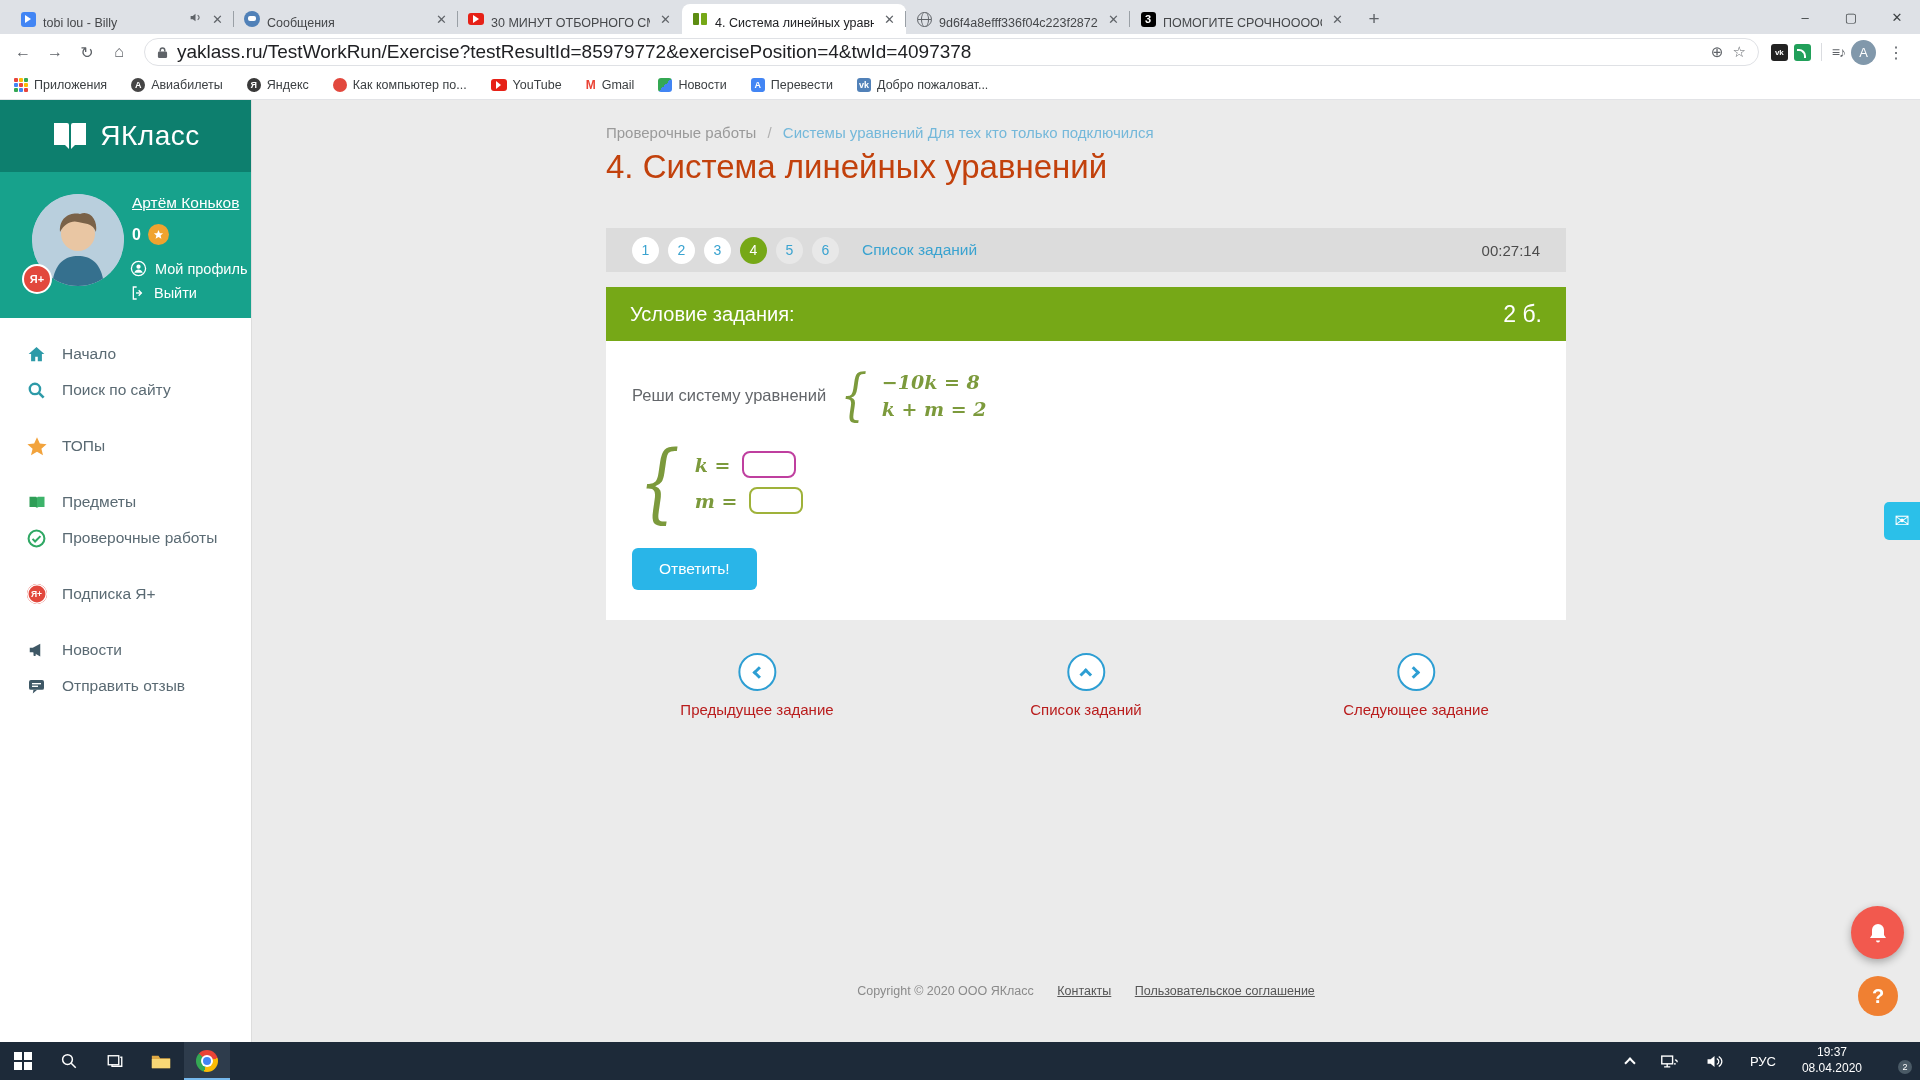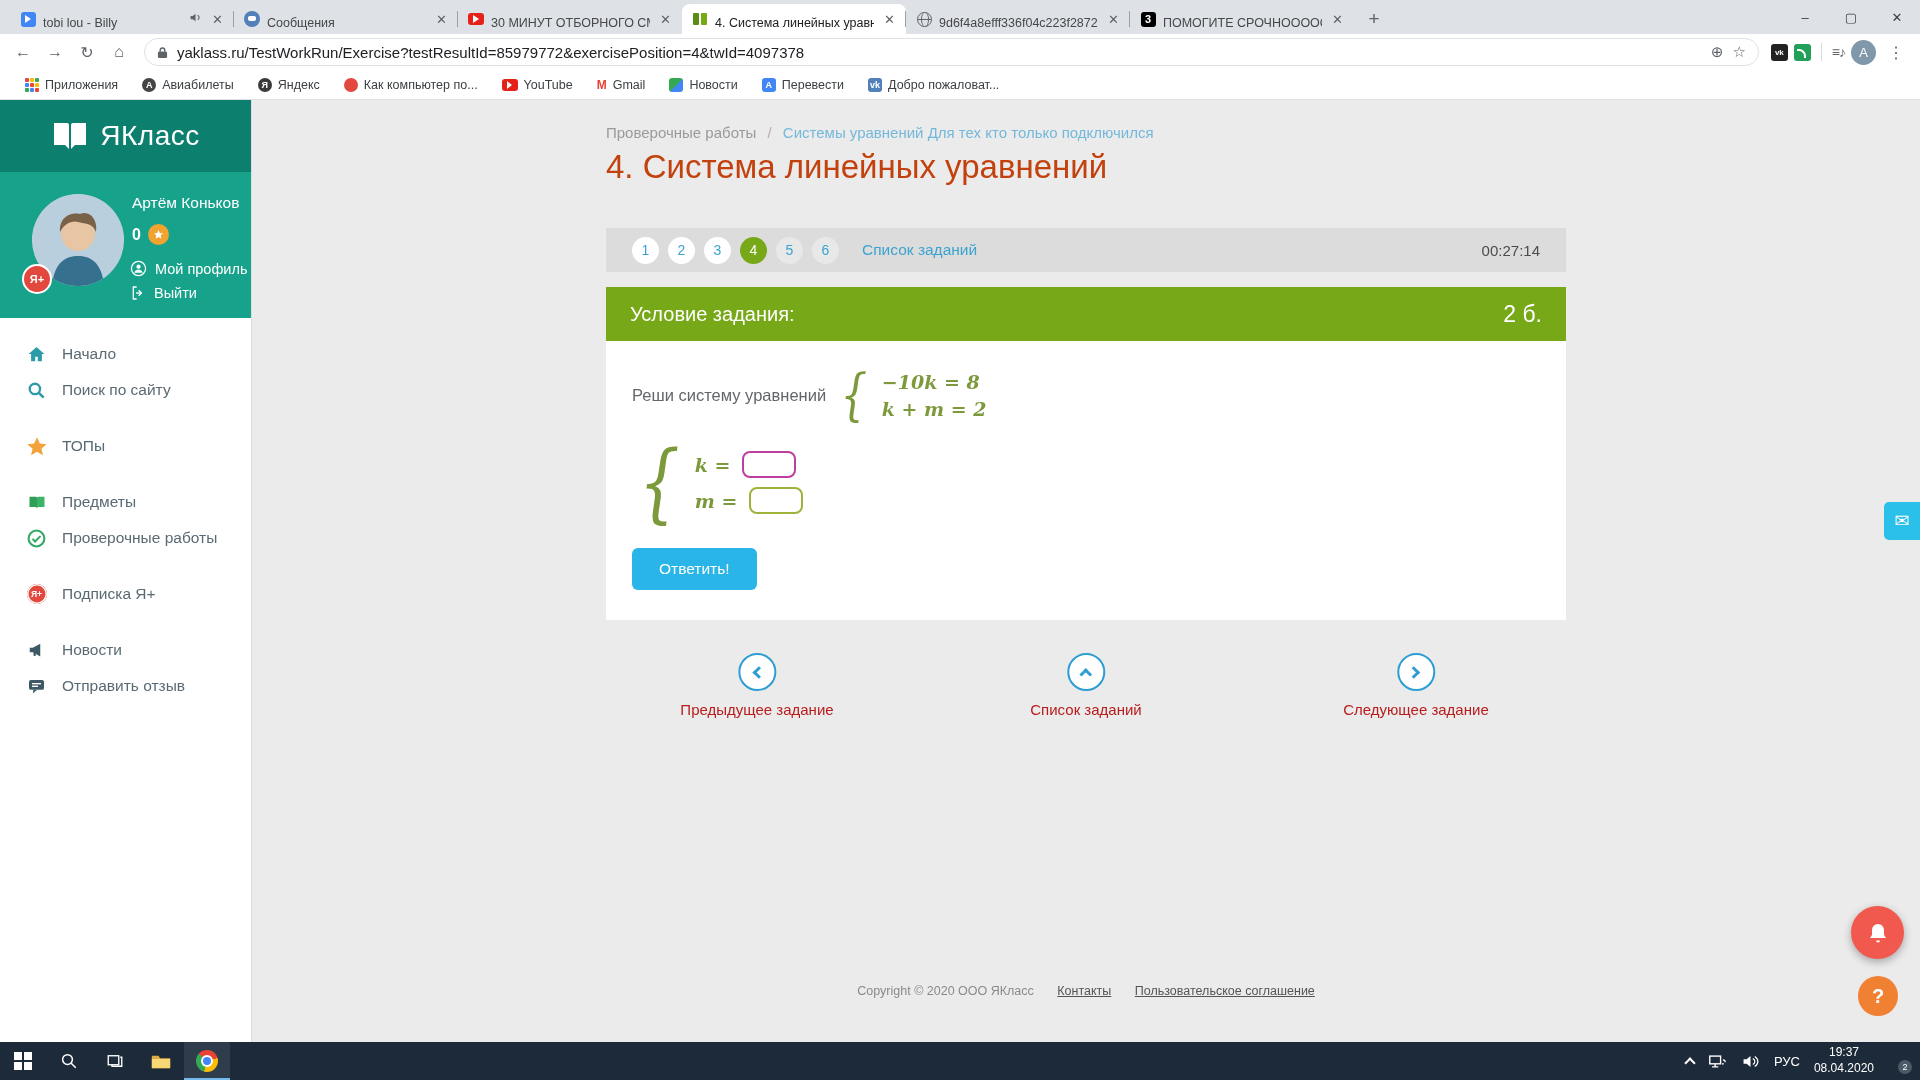--- a/index.html
+++ b/index.html
@@ -28,44 +28,44 @@
   .fav-globe::after { content:""; position:absolute; top:50%; left:0; right:0; height:0; border-top:1.5px solid #5f6368; }
   .fav-znanija { background:#000; color:#fff; border-radius:3px; width:15px; height:15px; font-size:11px; font-weight:bold; display:flex; align-items:center; justify-content:center; }
   .newtab-btn { width:28px; height:28px; margin-left:6px; margin-bottom:1px; color:#5f6368; font-size:19px; display:flex; align-items:center; justify-content:center; cursor:pointer; }
   .win-controls { position:absolute; right:0; top:0; height:34px; display:flex; align-items:center; color:#3c4043; }
   .win-btn { width:46px; height:34px; display:flex; align-items:center; justify-content:center; font-size:13px; cursor:pointer; }
 
   .toolbar { height:36px; background:#fff; display:flex; align-items:center; padding:0 10px; gap:6px; }
   .nav-btn { width:26px; height:26px; border-radius:50%; display:flex; align-items:center; justify-content:center; font-size:16px; color:#5f6368; cursor:pointer; }
   .omnibox { flex:1; height:28px; margin:0 6px; border-radius:14px; background:#fff; border:1px solid #dfe1e5; display:flex; align-items:center; padding:0 12px; gap:9px; }
   .lock-icon svg { display:block; }
-  .url-text { flex:1; font-size:15px; color:#202124; white-space:nowrap; overflow:hidden; }
+  .url-text { flex:1; font-size:19px; color:#202124; white-space:nowrap; overflow:hidden; }
   .omni-icon { font-size:15px; color:#5f6368; cursor:pointer; }
   .ext-vk { width:17px; height:17px; background:#222; color:#fff; border-radius:3px; font-size:8px; font-weight:bold; display:flex; align-items:center; justify-content:center; cursor:pointer; }
   .ext-cast { width:17px; height:17px; background:#21a05a; border-radius:3px; position:relative; cursor:pointer; }
   .ext-cast::after { content:""; position:absolute; left:3px; bottom:3px; width:7px; height:7px; border-top:2px solid #fff; border-right:2px solid #fff; border-top-right-radius:7px; }
   .tb-divider { width:1px; height:18px; background:#dadce0; margin:0 4px; }
   .ext-playlist { color:#5f6368; font-size:14px; letter-spacing:-1px; cursor:pointer; }
   .chrome-avatar { width:25px; height:25px; border-radius:50%; background:#8198ab; color:#fff; font-size:13px; display:flex; align-items:center; justify-content:center; cursor:pointer; }
   .kebab { color:#5f6368; font-size:16px; padding:0 6px; cursor:pointer; }
 
-  .bookmarks { height:30px; background:#fff; display:flex; align-items:center; padding:0 25px; gap:24px; border-bottom:1px solid #e2e3e6; }
+  .bookmarks { height:30px; background:#fff; display:flex; align-items:center; padding:0 14px; gap:24px; border-bottom:1px solid #e2e3e6; }
   .bm-item { display:flex; align-items:center; gap:6px; font-size:12.5px; color:#3c4043; cursor:pointer; white-space:nowrap; }
   .bm-ico { width:14px; height:14px; border-radius:3px; display:flex; align-items:center; justify-content:center; flex:0 0 14px; font-size:9px; font-weight:bold; color:#fff; }
   .bm-apps { display:grid; grid-template-columns:repeat(3,4px); grid-gap:1px; width:14px; height:14px; }
   .bm-apps i { width:4px; height:4px; border-radius:1px; }
 
   
   .sidebar { position:absolute; top:100px; left:0; width:252px; height:1004px; background:#fff; border-right:1px solid #ddd; }
   .logo-area { height:72px; background:#0d7f6e; display:flex; align-items:center; justify-content:center; gap:11px; cursor:pointer; }
   .logo-text { color:#fff; font-size:28px; font-weight:400; letter-spacing:.5px; }
   .profile-area { height:146px; background:#17a28c; position:relative; color:#fff; }
   .avatar { position:absolute; left:32px; top:22px; width:92px; height:92px; border-radius:50%; overflow:hidden; background:#b9cfdd; }
   .yaplus-badge { position:absolute; left:22px; top:92px; width:30px; height:30px; border-radius:50%; background:#e2483d; border:2px solid #fff; color:#fff; font-size:11px; font-weight:bold; display:flex; align-items:center; justify-content:center; }
-  .user-name { position:absolute; left:132px; top:22px; font-size:15.5px; }
+  .user-name { position:absolute; left:132px; top:22px; font-size:15.5px;text-decoration:underline; }
   .points-row { position:absolute; left:132px; top:52px; display:flex; align-items:center; gap:7px; font-size:16px; font-weight:bold; }
   .star-badge { width:21px; height:21px; border-radius:50%; background:#f0a32f; display:flex; align-items:center; justify-content:center; }
   .profile-link, .logout-link { position:absolute; left:130px; display:flex; align-items:center; gap:8px; font-size:14.5px; cursor:pointer; }
   .profile-link { top:88px; }
   .logout-link { top:113px; }
   .nav-area { padding-top:18px; }
   .nav-item { height:36px; display:flex; align-items:center; gap:15px; padding-left:26px; font-size:15.5px; color:#5a6a73; cursor:pointer; }
   .gap-top { margin-top:20px; }
   .nav-ico { width:21px; display:flex; justify-content:center; flex:0 0 21px; }
   .yaplus-nav { width:20px; height:20px; border-radius:50%; background:#e2483d; color:#fff; box-shadow:inset 0 0 0 1.5px #fff, inset 0 0 0 3px #e2483d; font-size:8.5px; font-weight:bold; display:flex; align-items:center; justify-content:center; }
@@ -126,21 +126,21 @@
 
   
   .taskbar { position:absolute; bottom:0; left:0; width:1920px; height:38px; background:#1d2a39; display:flex; align-items:center; }
   .tb-cell { width:46px; height:38px; display:flex; align-items:center; justify-content:center; cursor:pointer; }
   .tb-cell.active-app { background:#2e3c4c; box-shadow:inset 0 -2px 0 #76b9ed; }
   .win-logo { display:grid; grid-template-columns:8px 8px; grid-gap:1.5px; }
   .win-logo i { width:8px; height:8px; background:#fff; }
   .chrome-ico { width:22px; height:22px; border-radius:50%; background:conic-gradient(from -45deg, #ea4335 0 120deg, #fbbc05 0 240deg, #34a853 0 360deg); position:relative; }
   .chrome-ico::before { content:""; position:absolute; left:5px; top:5px; width:12px; height:12px; background:#fff; border-radius:50%; }
   .chrome-ico::after { content:""; position:absolute; left:7px; top:7px; width:8px; height:8px; background:#4285f4; border-radius:50%; }
-  .tb-right { margin-left:auto; display:flex; align-items:center; gap:14px; padding-right:10px; color:#fff; height:100%; }
+  .tb-right { margin-left:auto; display:flex; align-items:center; gap:26px; padding-right:10px; color:#fff; height:100%; }
   .tray-chev { width:8px; height:8px; border-left:2px solid #fff; border-bottom:2px solid #fff; transform:rotate(135deg); margin-top:3px; }
   .tb-lang { font-size:13px; }
   .tb-clock { font-size:12px; text-align:center; line-height:1.3; }
   .tb-notif { position:relative; width:22px; height:20px; }
   .notif-sq { width:17px; height:15px; background:#fff; border-radius:2px; position:relative; }
   .notif-sq::before { content:""; position:absolute; left:3px; top:4px; width:10px; height:1.5px; background:#1d2a39; box-shadow:0 3px 0 #1d2a39; }
   .notif-badge { position:absolute; right:-2px; bottom:-3px; width:14px; height:14px; border-radius:50%; background:#4a5a66; color:#fff; font-size:9px; display:flex; align-items:center; justify-content:center; }
 </style>
 </head>
 <body>

